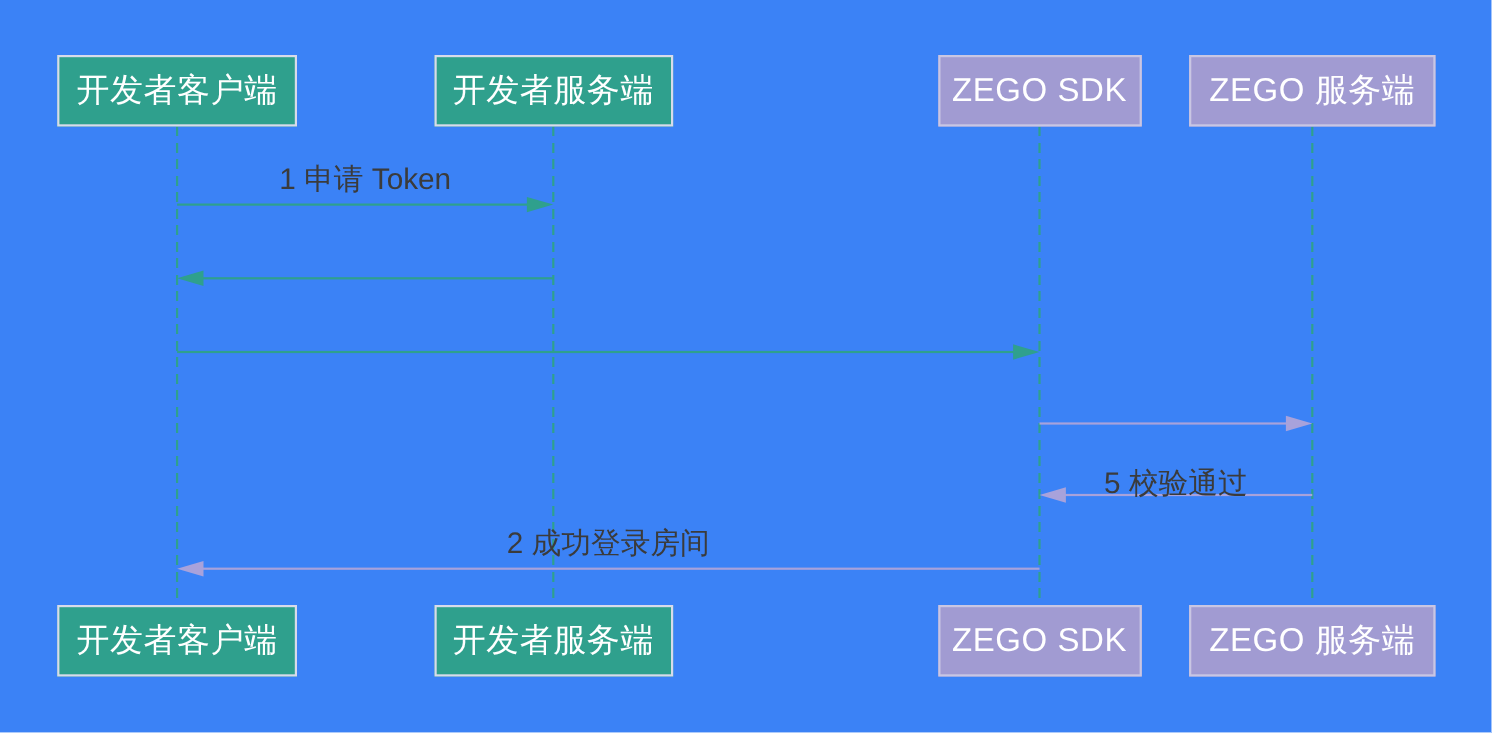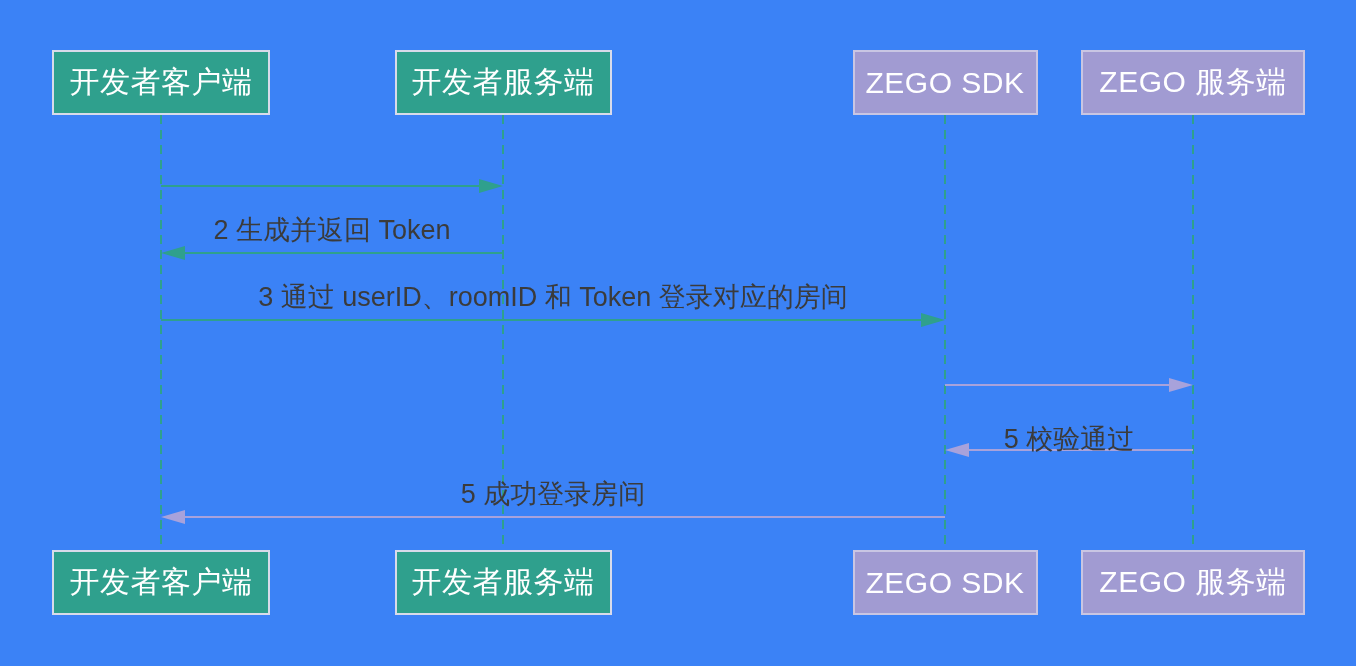--- a/index.html
+++ b/index.html
@@ -80,27 +80,26 @@
       <span>ZEGO SDK</span>
     </div>
     <div class="actor-box" style="left: 1081px; top: 50px; width: 224px; height: 65px; background: rgb(161, 155, 210); border-color: rgb(201, 198, 227); color: rgb(255, 255, 255);">
       <span>ZEGO 服务端</span>
     </div>
     <div class="actor-box" style="left: 1081px; top: 550px; width: 224px; height: 65px; background: rgb(161, 155, 210); border-color: rgb(201, 198, 227); color: rgb(255, 255, 255);">
       <span>ZEGO 服务端</span>
     </div>
     <div class="msg-line" style="left: 161px; top: 185px; width: 322px; background: rgb(47, 160, 141);"></div>
     <div class="msg-head" style="top: 179px; left: 479px; border-left: 24px solid rgb(47, 160, 141);"></div>
+    <div class="msg-label" style="left: 332px; top: 150px; color: rgb(59, 59, 59);">1 申请 Token</div>
     <div class="msg-line" style="left: 181px; top: 252px; width: 322px; background: rgb(47, 160, 141);"></div>
     <div class="msg-head" style="top: 246px; left: 161px; border-right: 24px solid rgb(47, 160, 141);"></div>
-    <div class="msg-label" style="left: 332px; top: 217px; color: rgb(59, 59, 59);">2 生成并返回 Token</div>
     <div class="msg-line" style="left: 161px; top: 319px; width: 764px; background: rgb(47, 160, 141);"></div>
     <div class="msg-head" style="top: 313px; left: 921px; border-left: 24px solid rgb(47, 160, 141);"></div>
-    <div class="msg-label" style="left: 553px; top: 284px; color: rgb(59, 59, 59);">3 通过 userID、roomID 和 Token 登录对应的房间</div>
     <div class="msg-line" style="left: 945px; top: 384px; width: 228px; background: rgb(168, 162, 219);"></div>
     <div class="msg-head" style="top: 378px; left: 1169px; border-left: 24px solid rgb(168, 162, 219);"></div>
     <div class="msg-line" style="left: 965px; top: 449px; width: 228px; background: rgb(168, 162, 219);"></div>
     <div class="msg-head" style="top: 443px; left: 945px; border-right: 24px solid rgb(168, 162, 219);"></div>
     <div class="msg-label" style="left: 1069px; top: 414px; color: rgb(59, 59, 59); margin-top: 12px;">5 校验通过</div>
     <div class="msg-line" style="left: 181px; top: 516px; width: 764px; background: rgb(168, 162, 219);"></div>
     <div class="msg-head" style="top: 510px; left: 161px; border-right: 24px solid rgb(168, 162, 219);"></div>
-    <div class="msg-label" style="left: 553px; top: 481px; color: rgb(59, 59, 59);">5 成功登录房间</div>
+    <div class="msg-label" style="left: 553px; top: 481px; color: rgb(59, 59, 59);">2 成功登录房间</div>
   </div>
 
 </body></html>

